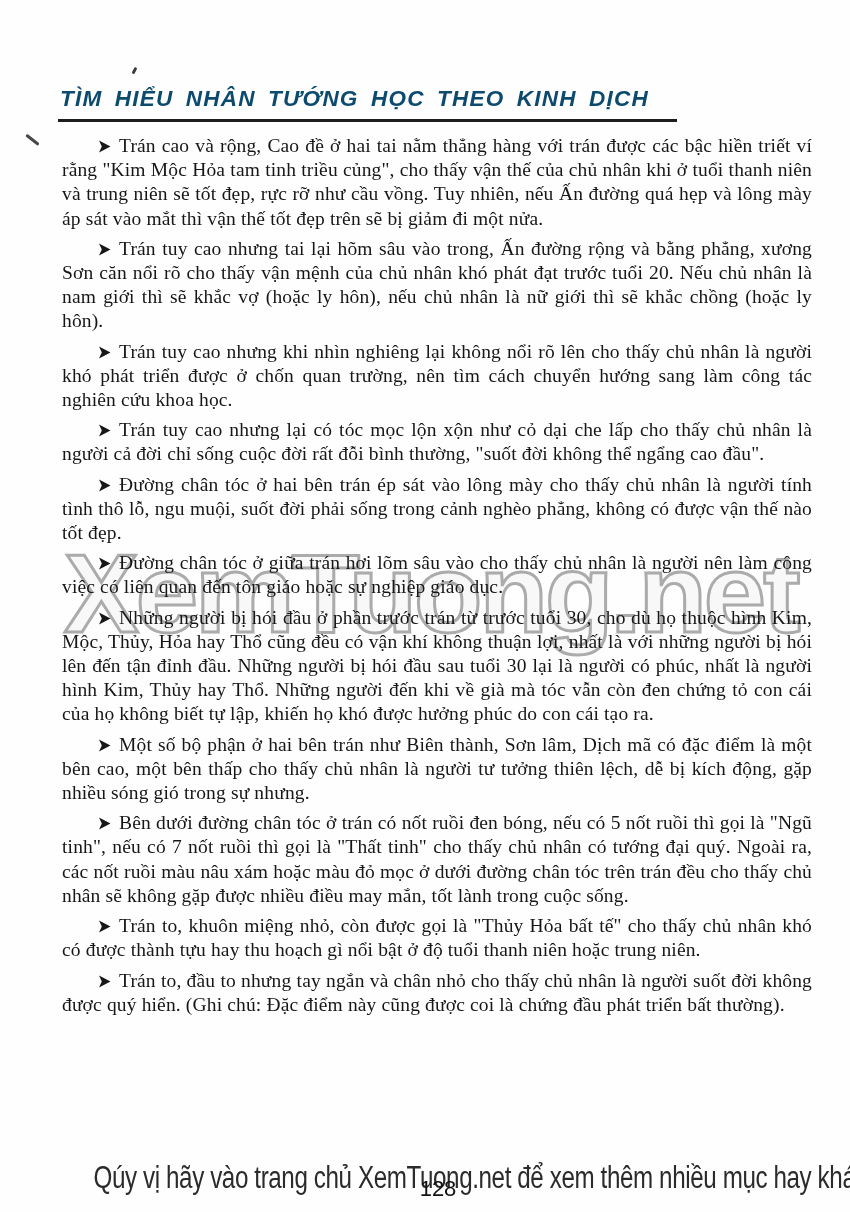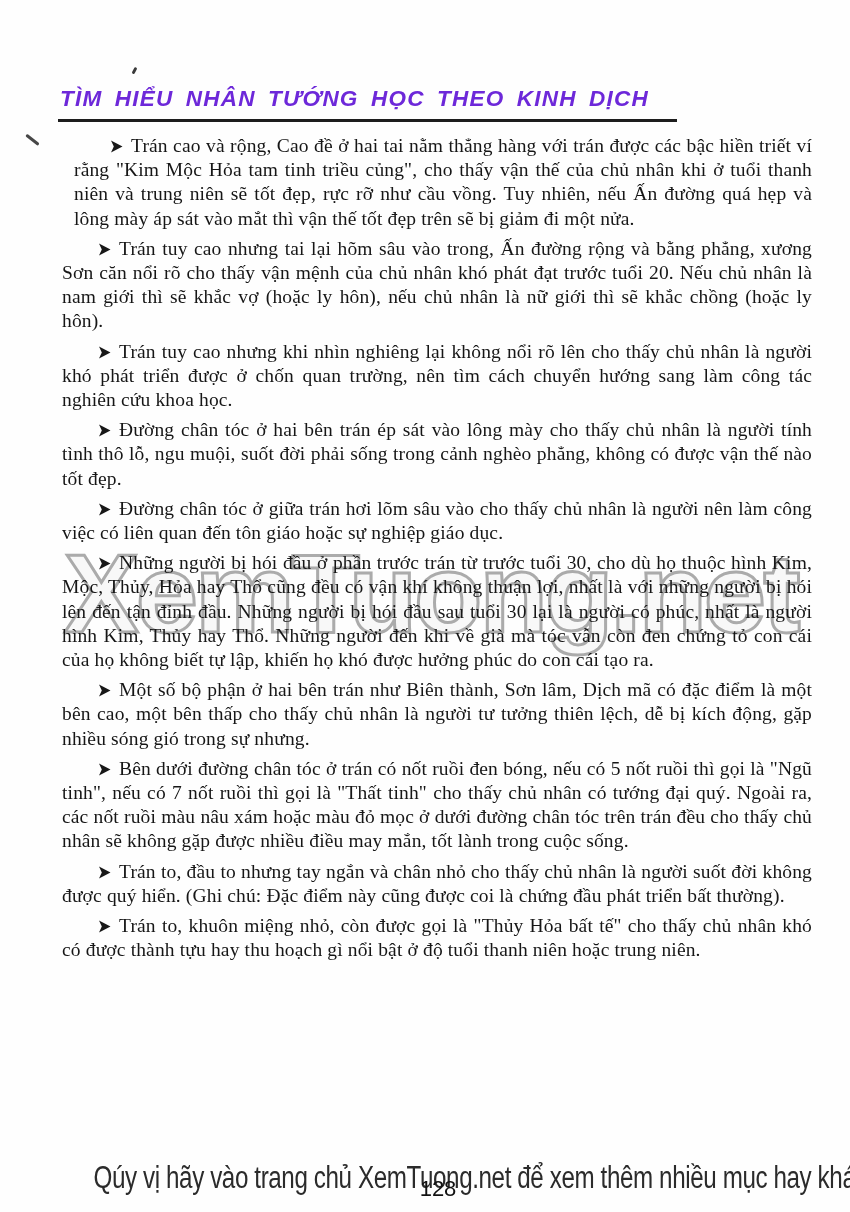--- a/index.html
+++ b/index.html
@@ -26,42 +26,42 @@
     top: 86px;
   }
   .doc-title {
     display: inline-block;
     font-family: "Liberation Sans", sans-serif;
     font-style: italic;
     font-weight: 700;
     font-size: 22.5px;
     letter-spacing: 1.2px;
     word-spacing: 5px;
-    color: #6d28d9;
+    color: #0c4a6e;
     padding: 0 28px 7px 2px;
     border-bottom: 3.5px solid #1d1d1d;
     white-space: nowrap;
   }
   
   .content {
     position: absolute;
     left: 62px;
     top: 132px;
     width: 750px;
   }
   .content p {
     margin: 6px 0 0 0;
     font-size: 19.5px;
     line-height: 24.2px;
     letter-spacing: 0.15px;
     color: #161616;
     text-align: justify;
     text-indent: 36px;
   }
-  .content p:first-child { margin-top: 2px; margin-left: 12px; }
+  .content p:first-child { margin-top: 2px; }
   .bullet {
     display: inline-block;
     width: 13px;
     height: 13px;
     margin-right: 8px;
     vertical-align: -1px;
   }
   .bullet svg { display: block; }
   
   .watermark {
@@ -150,37 +150,40 @@
             <path d="M1 0.5 L12.5 6.5 L1 12.5 L3.8 6.5 Z" fill="#181818"></path>
           </svg></span><span>Trán cao và rộng, Cao đề ở hai tai nằm thẳng hàng với trán được các bậc hiền triết ví rằng "Kim Mộc Hỏa tam tinh triều củng", cho thấy vận thế của chủ nhân khi ở tuổi thanh niên và trung niên sẽ tốt đẹp, rực rỡ như cầu vồng. Tuy nhiên, nếu Ấn đường quá hẹp và lông mày áp sát vào mắt thì vận thế tốt đẹp trên sẽ bị giảm đi một nửa.</span></p>
     <p><span class="bullet"><svg width="13" height="13" viewBox="0 0 13 13">
             <path d="M1 0.5 L12.5 6.5 L1 12.5 L3.8 6.5 Z" fill="#181818"></path>
           </svg></span><span>Trán tuy cao nhưng tai lại hõm sâu vào trong, Ấn đường rộng và bằng phẳng, xương Sơn căn nổi rõ cho thấy vận mệnh của chủ nhân khó phát đạt trước tuổi 20. Nếu chủ nhân là nam giới thì sẽ khắc vợ (hoặc ly hôn), nếu chủ nhân là nữ giới thì sẽ khắc chồng (hoặc ly hôn).</span></p>
     <p><span class="bullet"><svg width="13" height="13" viewBox="0 0 13 13">
             <path d="M1 0.5 L12.5 6.5 L1 12.5 L3.8 6.5 Z" fill="#181818"></path>
           </svg></span><span>Trán tuy cao nhưng khi nhìn nghiêng lại không nổi rõ lên cho thấy chủ nhân là người khó phát triển được ở chốn quan trường, nên tìm cách chuyển hướng sang làm công tác nghiên cứu khoa học.</span></p>
     <p><span class="bullet"><svg width="13" height="13" viewBox="0 0 13 13">
             <path d="M1 0.5 L12.5 6.5 L1 12.5 L3.8 6.5 Z" fill="#181818"></path>
+          </svg></span><span>Trán tuy cao nhưng lại có tóc mọc lộn xộn như cỏ dại che lấp cho thấy chủ nhân là người cả đời chỉ sống cuộc đời rất đỗi bình thường, "suốt đời không thể ngẩng cao đầu".</span></p>
+    <p><span class="bullet"><svg width="13" height="13" viewBox="0 0 13 13">
+            <path d="M1 0.5 L12.5 6.5 L1 12.5 L3.8 6.5 Z" fill="#181818"></path>
           </svg></span><span>Đường chân tóc ở hai bên trán ép sát vào lông mày cho thấy chủ nhân là người tính tình thô lỗ, ngu muội, suốt đời phải sống trong cảnh nghèo phẳng, không có được vận thế nào tốt đẹp.</span></p>
     <p><span class="bullet"><svg width="13" height="13" viewBox="0 0 13 13">
             <path d="M1 0.5 L12.5 6.5 L1 12.5 L3.8 6.5 Z" fill="#181818"></path>
           </svg></span><span>Đường chân tóc ở giữa trán hơi lõm sâu vào cho thấy chủ nhân là người nên làm công việc có liên quan đến tôn giáo hoặc sự nghiệp giáo dục.</span></p>
     <p><span class="bullet"><svg width="13" height="13" viewBox="0 0 13 13">
             <path d="M1 0.5 L12.5 6.5 L1 12.5 L3.8 6.5 Z" fill="#181818"></path>
           </svg></span><span>Những người bị hói đầu ở phần trước trán từ trước tuổi 30, cho dù họ thuộc hình Kim, Mộc, Thủy, Hỏa hay Thổ cũng đều có vận khí không thuận lợi, nhất là với những người bị hói lên đến tận đỉnh đầu. Những người bị hói đầu sau tuổi 30 lại là người có phúc, nhất là người hình Kim, Thủy hay Thổ. Những người đến khi về già mà tóc vẫn còn đen chứng tỏ con cái của họ không biết tự lập, khiến họ khó được hưởng phúc do con cái tạo ra.</span></p>
     <p><span class="bullet"><svg width="13" height="13" viewBox="0 0 13 13">
             <path d="M1 0.5 L12.5 6.5 L1 12.5 L3.8 6.5 Z" fill="#181818"></path>
           </svg></span><span>Một số bộ phận ở hai bên trán như Biên thành, Sơn lâm, Dịch mã có đặc điểm là một bên cao, một bên thấp cho thấy chủ nhân là người tư tưởng thiên lệch, dễ bị kích động, gặp nhiều sóng gió trong sự nhưng.</span></p>
     <p><span class="bullet"><svg width="13" height="13" viewBox="0 0 13 13">
             <path d="M1 0.5 L12.5 6.5 L1 12.5 L3.8 6.5 Z" fill="#181818"></path>
           </svg></span><span>Bên dưới đường chân tóc ở trán có nốt ruồi đen bóng, nếu có 5 nốt ruồi thì gọi là "Ngũ tinh", nếu có 7 nốt ruồi thì gọi là "Thất tinh" cho thấy chủ nhân có tướng đại quý. Ngoài ra, các nốt ruồi màu nâu xám hoặc màu đỏ mọc ở dưới đường chân tóc trên trán đều cho thấy chủ nhân sẽ không gặp được nhiều điều may mắn, tốt lành trong cuộc sống.</span></p>
     <p><span class="bullet"><svg width="13" height="13" viewBox="0 0 13 13">
             <path d="M1 0.5 L12.5 6.5 L1 12.5 L3.8 6.5 Z" fill="#181818"></path>
-          </svg></span><span>Trán to, đầu to nhưng tay ngắn và chân nhỏ cho thấy chủ nhân là người suốt đời không được quý hiển. (Ghi chú: Đặc điểm này cũng được coi là chứng đầu phát triển bất thường).</span></p>
+          </svg></span><span>Trán to, khuôn miệng nhỏ, còn được gọi là "Thủy Hỏa bất tế" cho thấy chủ nhân khó có được thành tựu hay thu hoạch gì nổi bật ở độ tuổi thanh niên hoặc trung niên.</span></p>
     <p><span class="bullet"><svg width="13" height="13" viewBox="0 0 13 13">
             <path d="M1 0.5 L12.5 6.5 L1 12.5 L3.8 6.5 Z" fill="#181818"></path>
-          </svg></span><span>Trán to, khuôn miệng nhỏ, còn được gọi là "Thủy Hỏa bất tế" cho thấy chủ nhân khó có được thành tựu hay thu hoạch gì nổi bật ở độ tuổi thanh niên hoặc trung niên.</span></p>
+          </svg></span><span>Trán to, đầu to nhưng tay ngắn và chân nhỏ cho thấy chủ nhân là người suốt đời không được quý hiển. (Ghi chú: Đặc điểm này cũng được coi là chứng đầu phát triển bất thường).</span></p>
   </div>
 
   <div class="footer">Qúy vị hãy vào trang chủ XemTuong.net để xem thêm nhiều mục hay khác</div>
   <div class="page-number">128</div>
 
 </div>
 
 </body></html>

